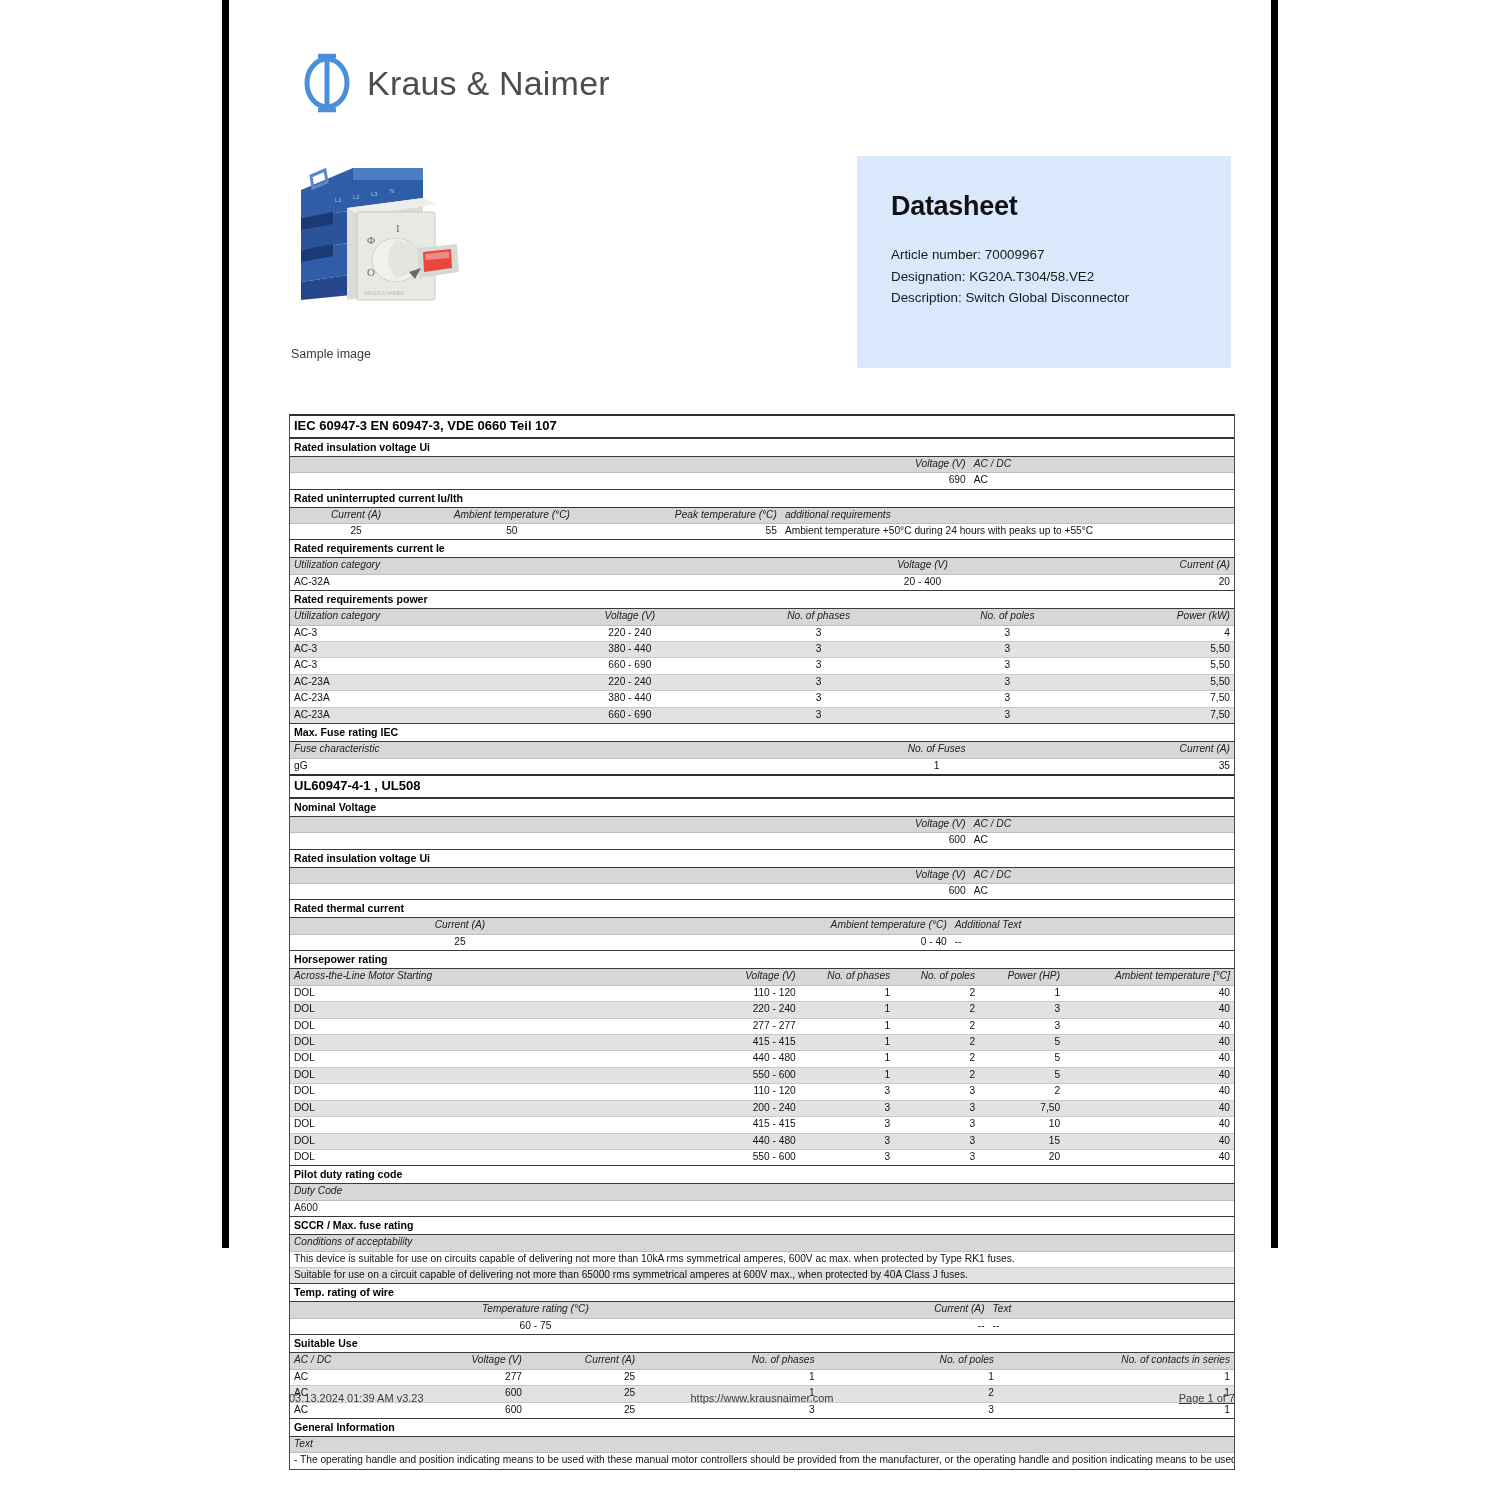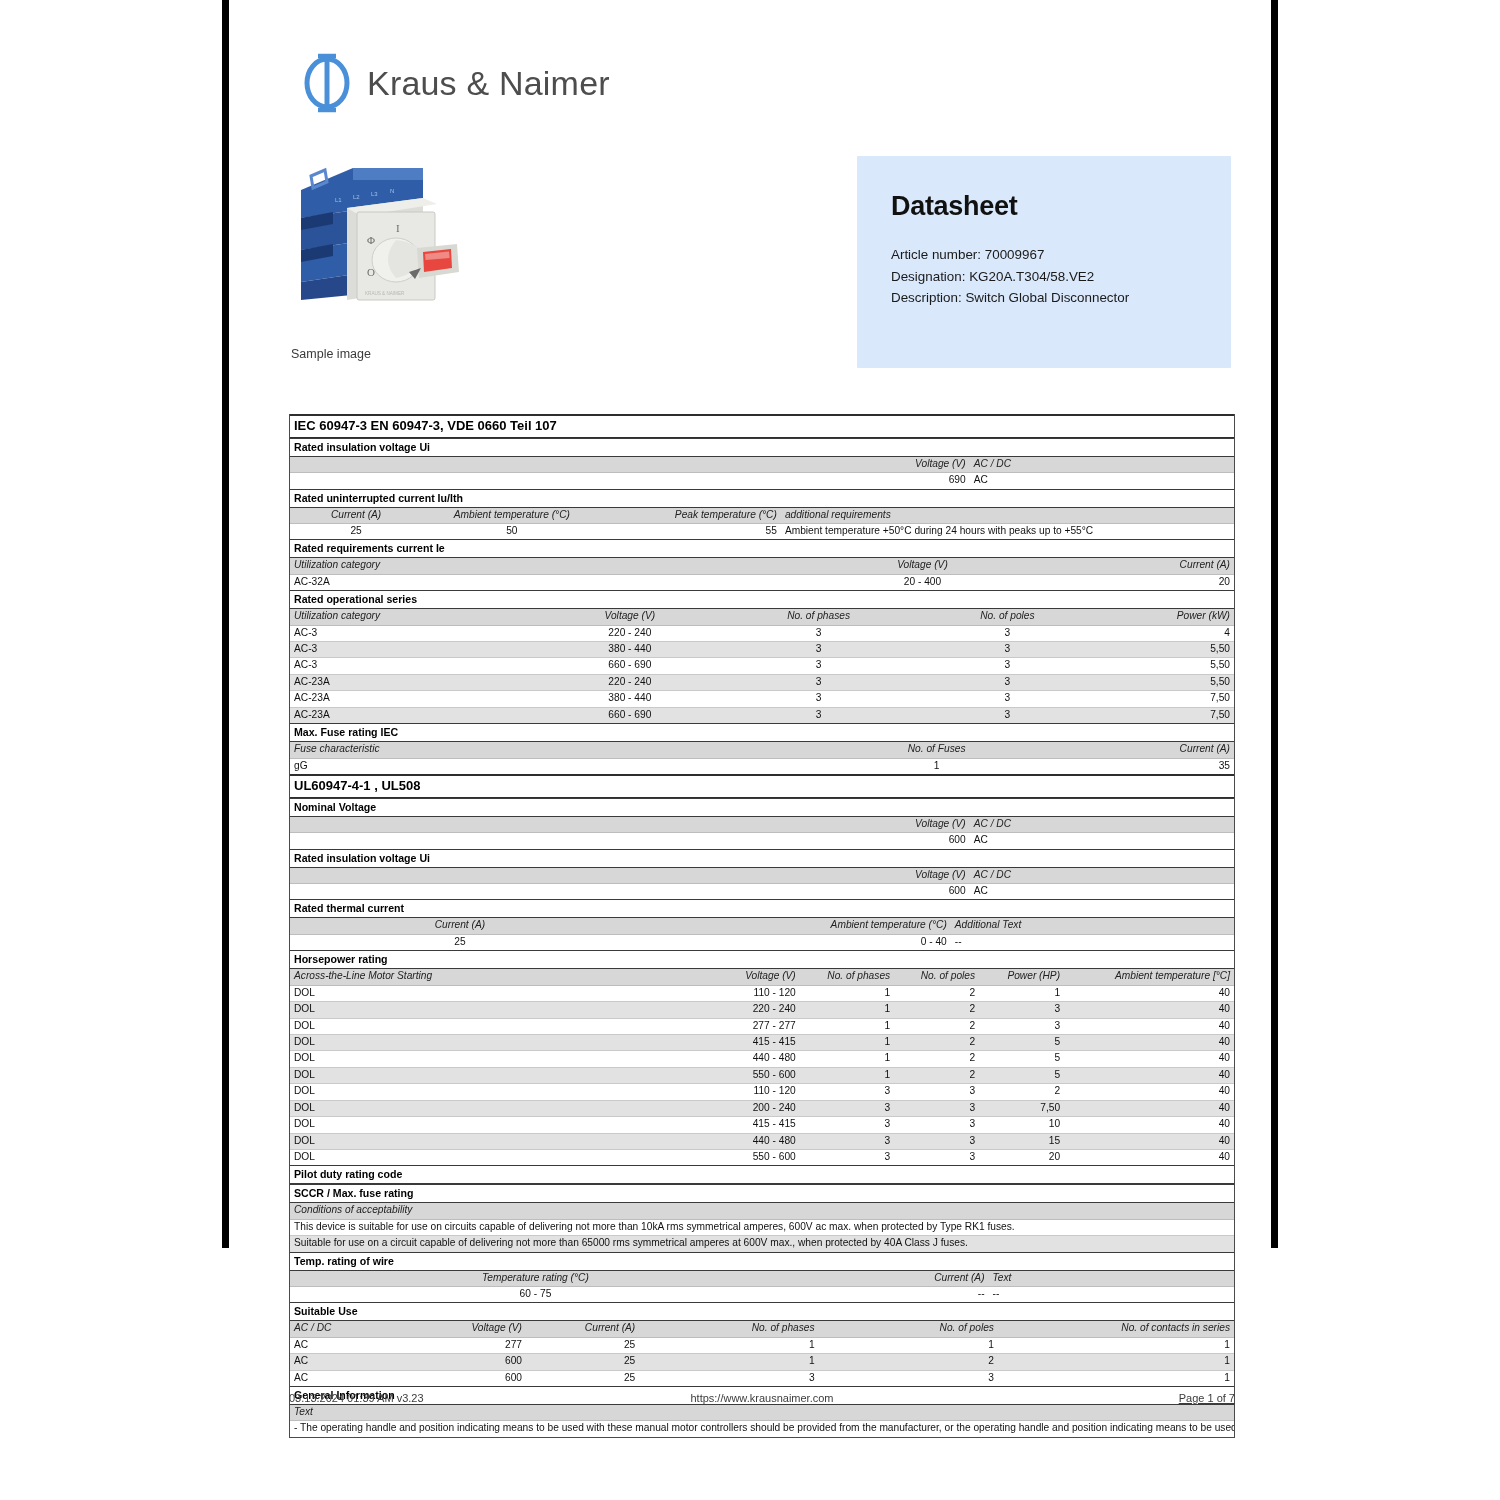--- a/index.html
+++ b/index.html
@@ -276,21 +276,21 @@
       </tr>
     </tbody>
         </table>
 
     <table class="t">
       <colgroup>
             <col style="width:100%">
           </colgroup>
       <tbody>
             <tr class="sec-sub">
-              <td>Rated operational series</td>
+              <td>Rated requirements power</td>
             </tr>
     </tbody>
         </table>
     <table class="t">
       <colgroup>
             <col style="width:26%">
             <col style="width:20%">
             <col style="width:20%">
             <col style="width:20%">
             <col style="width:14%">
@@ -601,20 +601,33 @@
     <table class="t">
       <colgroup>
             <col style="width:100%">
           </colgroup>
       <tbody>
             <tr class="sec-sub">
               <td>Pilot duty rating code</td>
             </tr>
     </tbody>
         </table>
+    <table class="t">
+      <colgroup>
+            <col style="width:100%">
+          </colgroup>
+      <tbody>
+            <tr class="hdr">
+        <td class="l">Duty Code</td>
+      </tr>
+      <tr class="row-w last-in-block">
+        <td class="l">A600</td>
+      </tr>
+    </tbody>
+        </table>
 
     <table class="t">
       <colgroup>
             <col style="width:100%">
           </colgroup>
       <tbody>
             <tr class="sec-sub">
               <td>SCCR / Max. fuse rating</td>
             </tr>
     </tbody>

